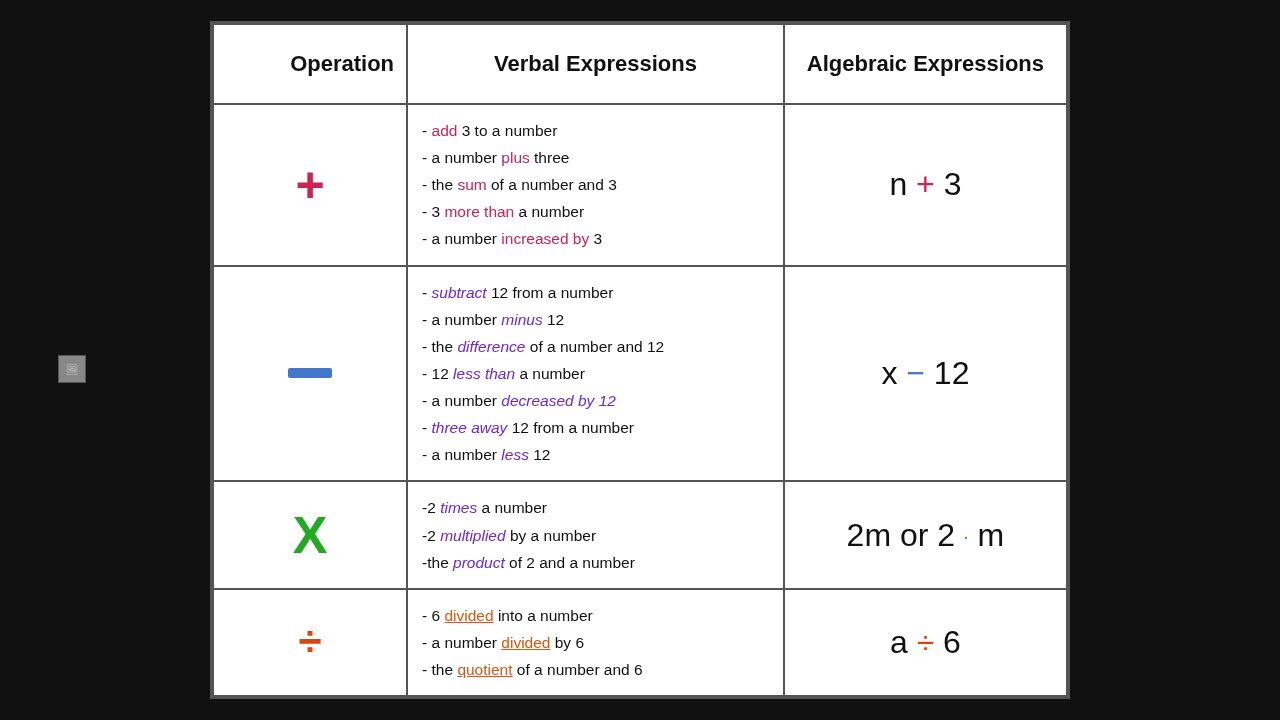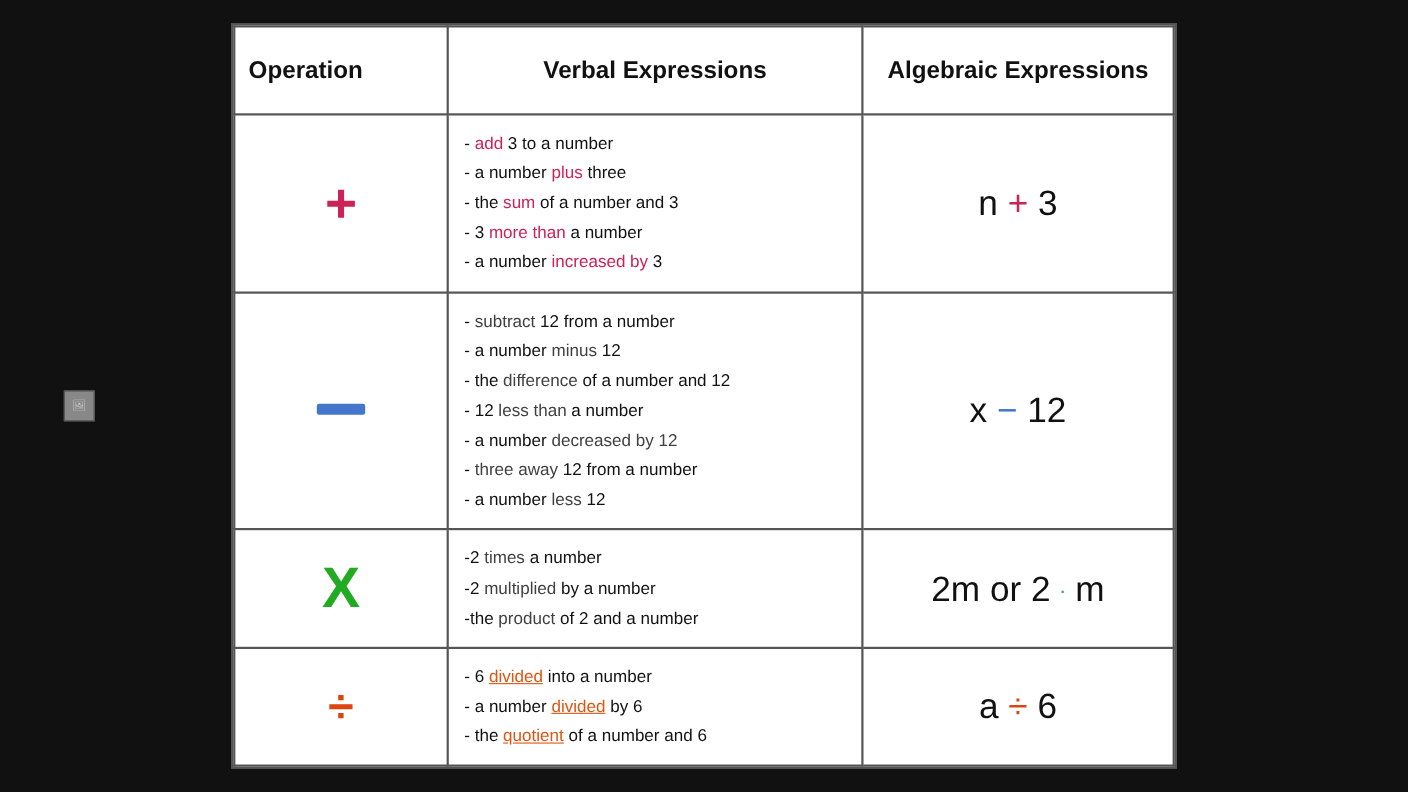--- a/index.html
+++ b/index.html
@@ -53,21 +53,21 @@
     }
     thead th {
       background: white;
       font-size: 22px;
       font-weight: bold;
       color: #111;
       padding: 18px 12px;
       text-align: center;
       height: 80px;
     }
-    .col-op { width: 195px; text-align: left; }
+    .col-op { width: 195px; text-align: right; }
     .col-verbal { width: 380px; margin-left: 37px; }
     .col-alg { width: 285px; text-align: center; }
 
     .op-cell {
       text-align: center;
       vertical-align: middle;
       padding: 15px;
     }
     .verbal-cell {
       padding: 12px 14px;
@@ -83,21 +83,21 @@
       color: #111;
     }
 
     .plus-sign { color: #cc2255; font-size: 50px; font-weight: bold; line-height: 1; }
     .minus-sign { color: #4477cc; font-size: 14px; background: #4477cc; display: inline-block; width: 44px; height: 10px; border-radius: 2px; }
     .times-sign { color: #22aa22; font-size: 52px; font-weight: bold; line-height: 1; }
     .div-sign { color: #dd4411; font-size: 42px; font-weight: bold; line-height: 1; }
 
     
     .kw-pink { color: #cc2255; }
-    .kw-blue { color: #404040; }
+    .kw-blue { color: #6d28d9; font-style: italic; }
     .kw-orange { color: #dd5511; text-decoration: underline; }
 
     .alg-plus { color: #cc2255; }
     .alg-minus { color: #4477cc; }
     .alg-div { color: #dd4411; }
 
     .verbal-line { display: block; }
   </style>
 </head>
 <body>

